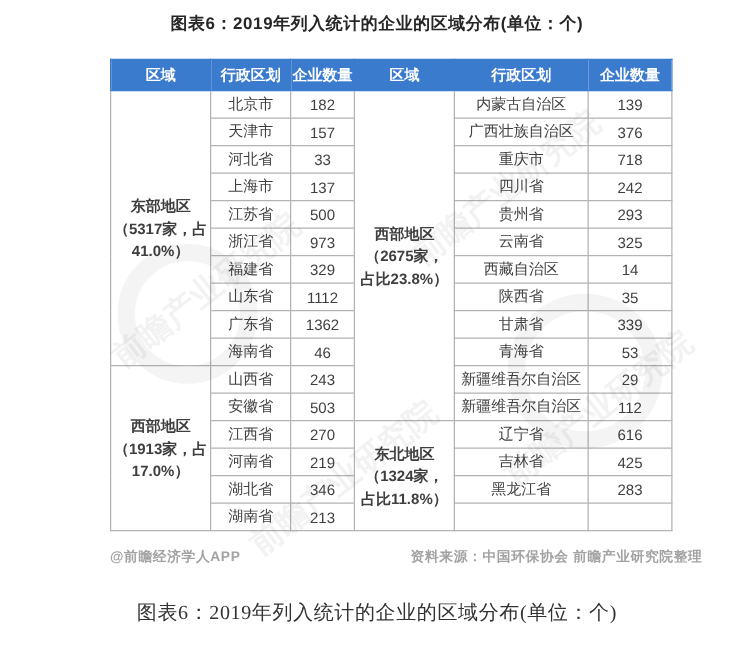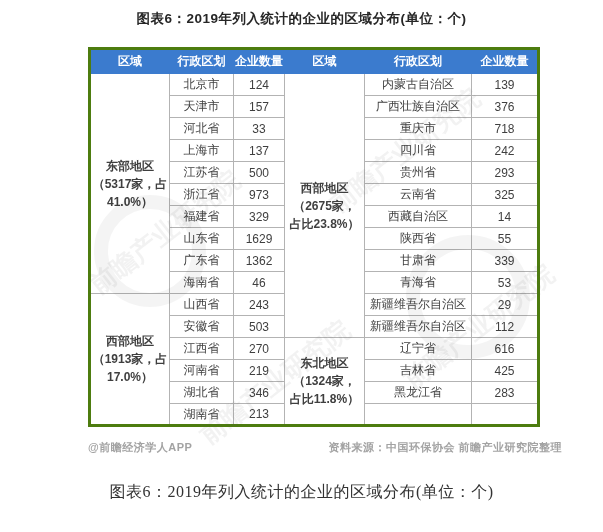--- a/index.html
+++ b/index.html
@@ -9,21 +9,21 @@
 
   .chart-title {
     padding-top:10px; text-align:center;
     font-size:13.5px; font-weight:bold; color:#262626; letter-spacing:0.5px;
   }
 
   .table-wrap { position:relative; margin:19px 0 0 88px; width:449px; }
 
   table.region-table {
     border-collapse:collapse; table-layout:fixed; width:449px;
-    border:3px solid #4d7c0f;
+    border:1px solid #4d7c0f;
   }
   table.region-table th {
     background:#3b7bce; border:1px solid #3b7bce;
     color:#ffffff; font-size:12px; font-weight:bold;
     height:25px; text-align:center; overflow:hidden; white-space:nowrap;
   }
   table.region-table td {
     border:1px solid #b3b3b3; height:22px;
     font-size:12px; color:#3f3f3f; text-align:center;
     overflow:hidden; white-space:nowrap;
@@ -91,21 +91,21 @@
         </tr>
       </thead>
       <tbody id="table-body">
           <tr>
             <td class="region-cell" rowspan="10">
               <div>东部地区</div>
               <div>（5317家，占</div>
               <div>41.0%）</div>
             </td>
             <td>北京市</td>
-            <td>124</td>
+            <td>182</td>
             <td class="region-cell" rowspan="12">
               <div>西部地区</div>
               <div>（2675家，</div>
               <div>占比23.8%）</div>
             </td>
             <td>内蒙古自治区</td>
             <td>139</td>
           </tr>
           <tr>
             <td>天津市</td>
@@ -138,23 +138,23 @@
             <td>325</td>
           </tr>
           <tr>
             <td>福建省</td>
             <td>329</td>
             <td>西藏自治区</td>
             <td>14</td>
           </tr>
           <tr>
             <td>山东省</td>
-            <td>1629</td>
+            <td>1112</td>
             <td>陕西省</td>
-            <td>55</td>
+            <td>35</td>
           </tr>
           <tr>
             <td>广东省</td>
             <td>1362</td>
             <td>甘肃省</td>
             <td>339</td>
           </tr>
           <tr>
             <td>海南省</td>
             <td>46</td>

